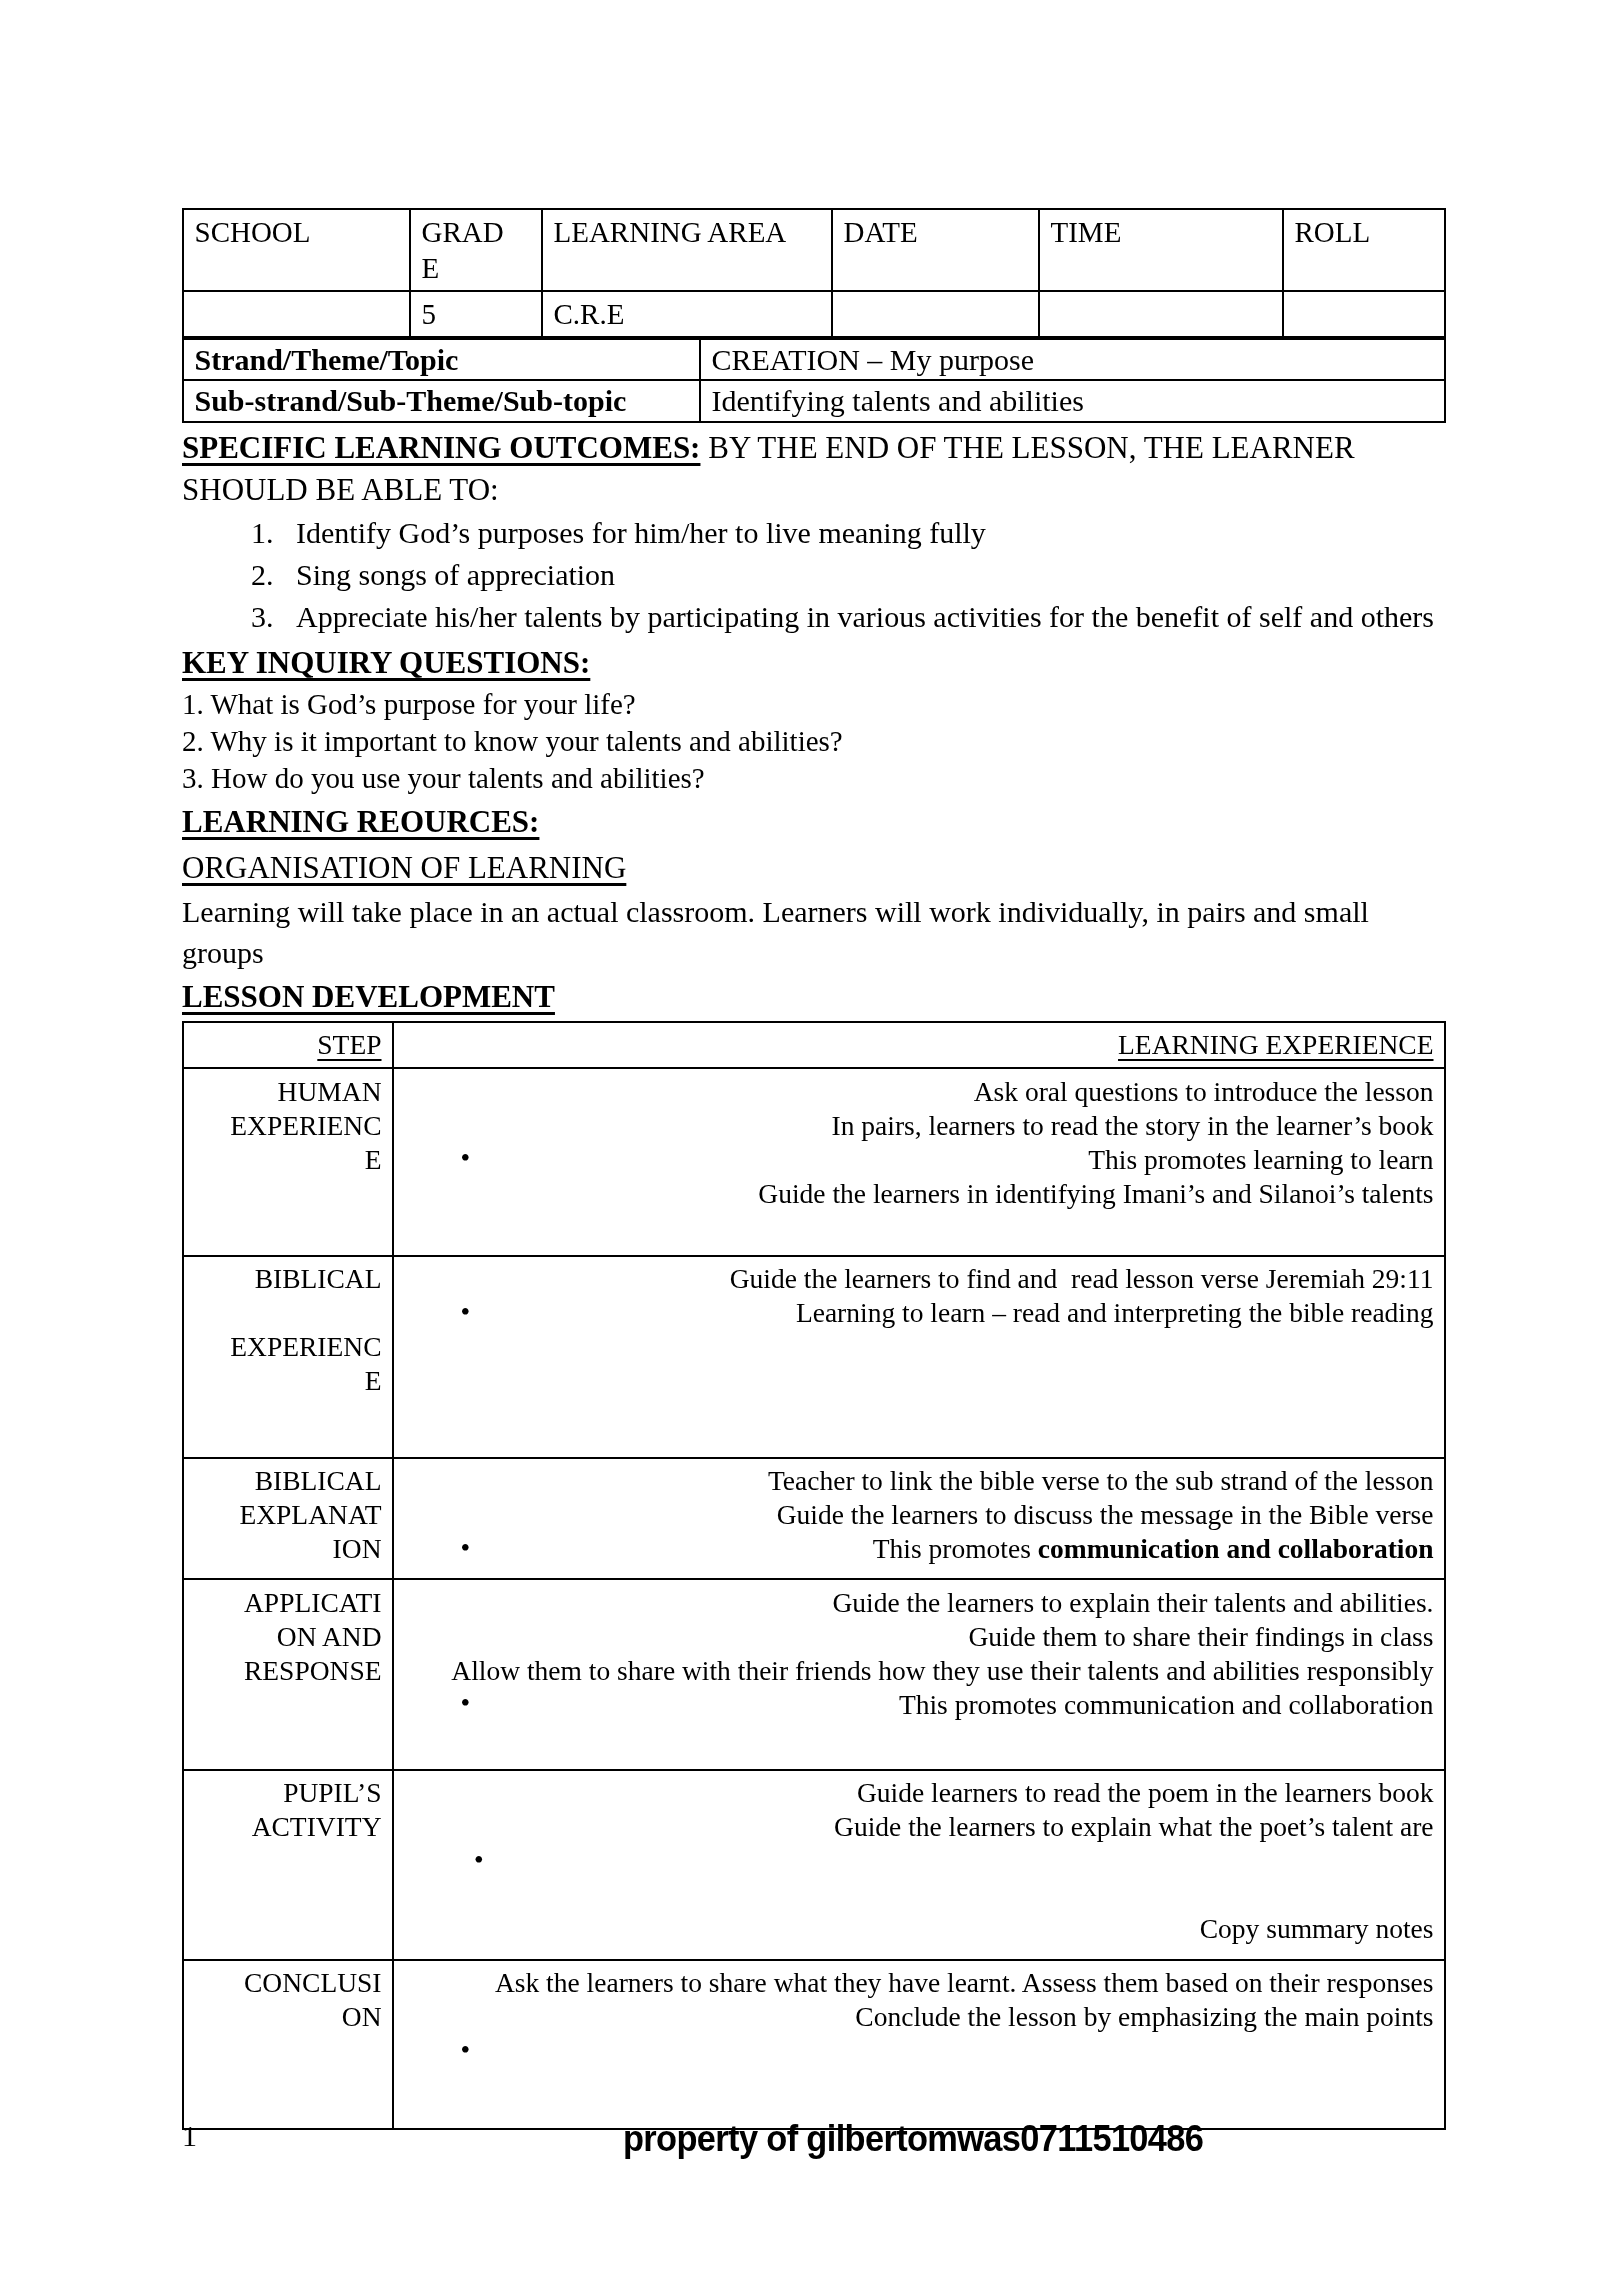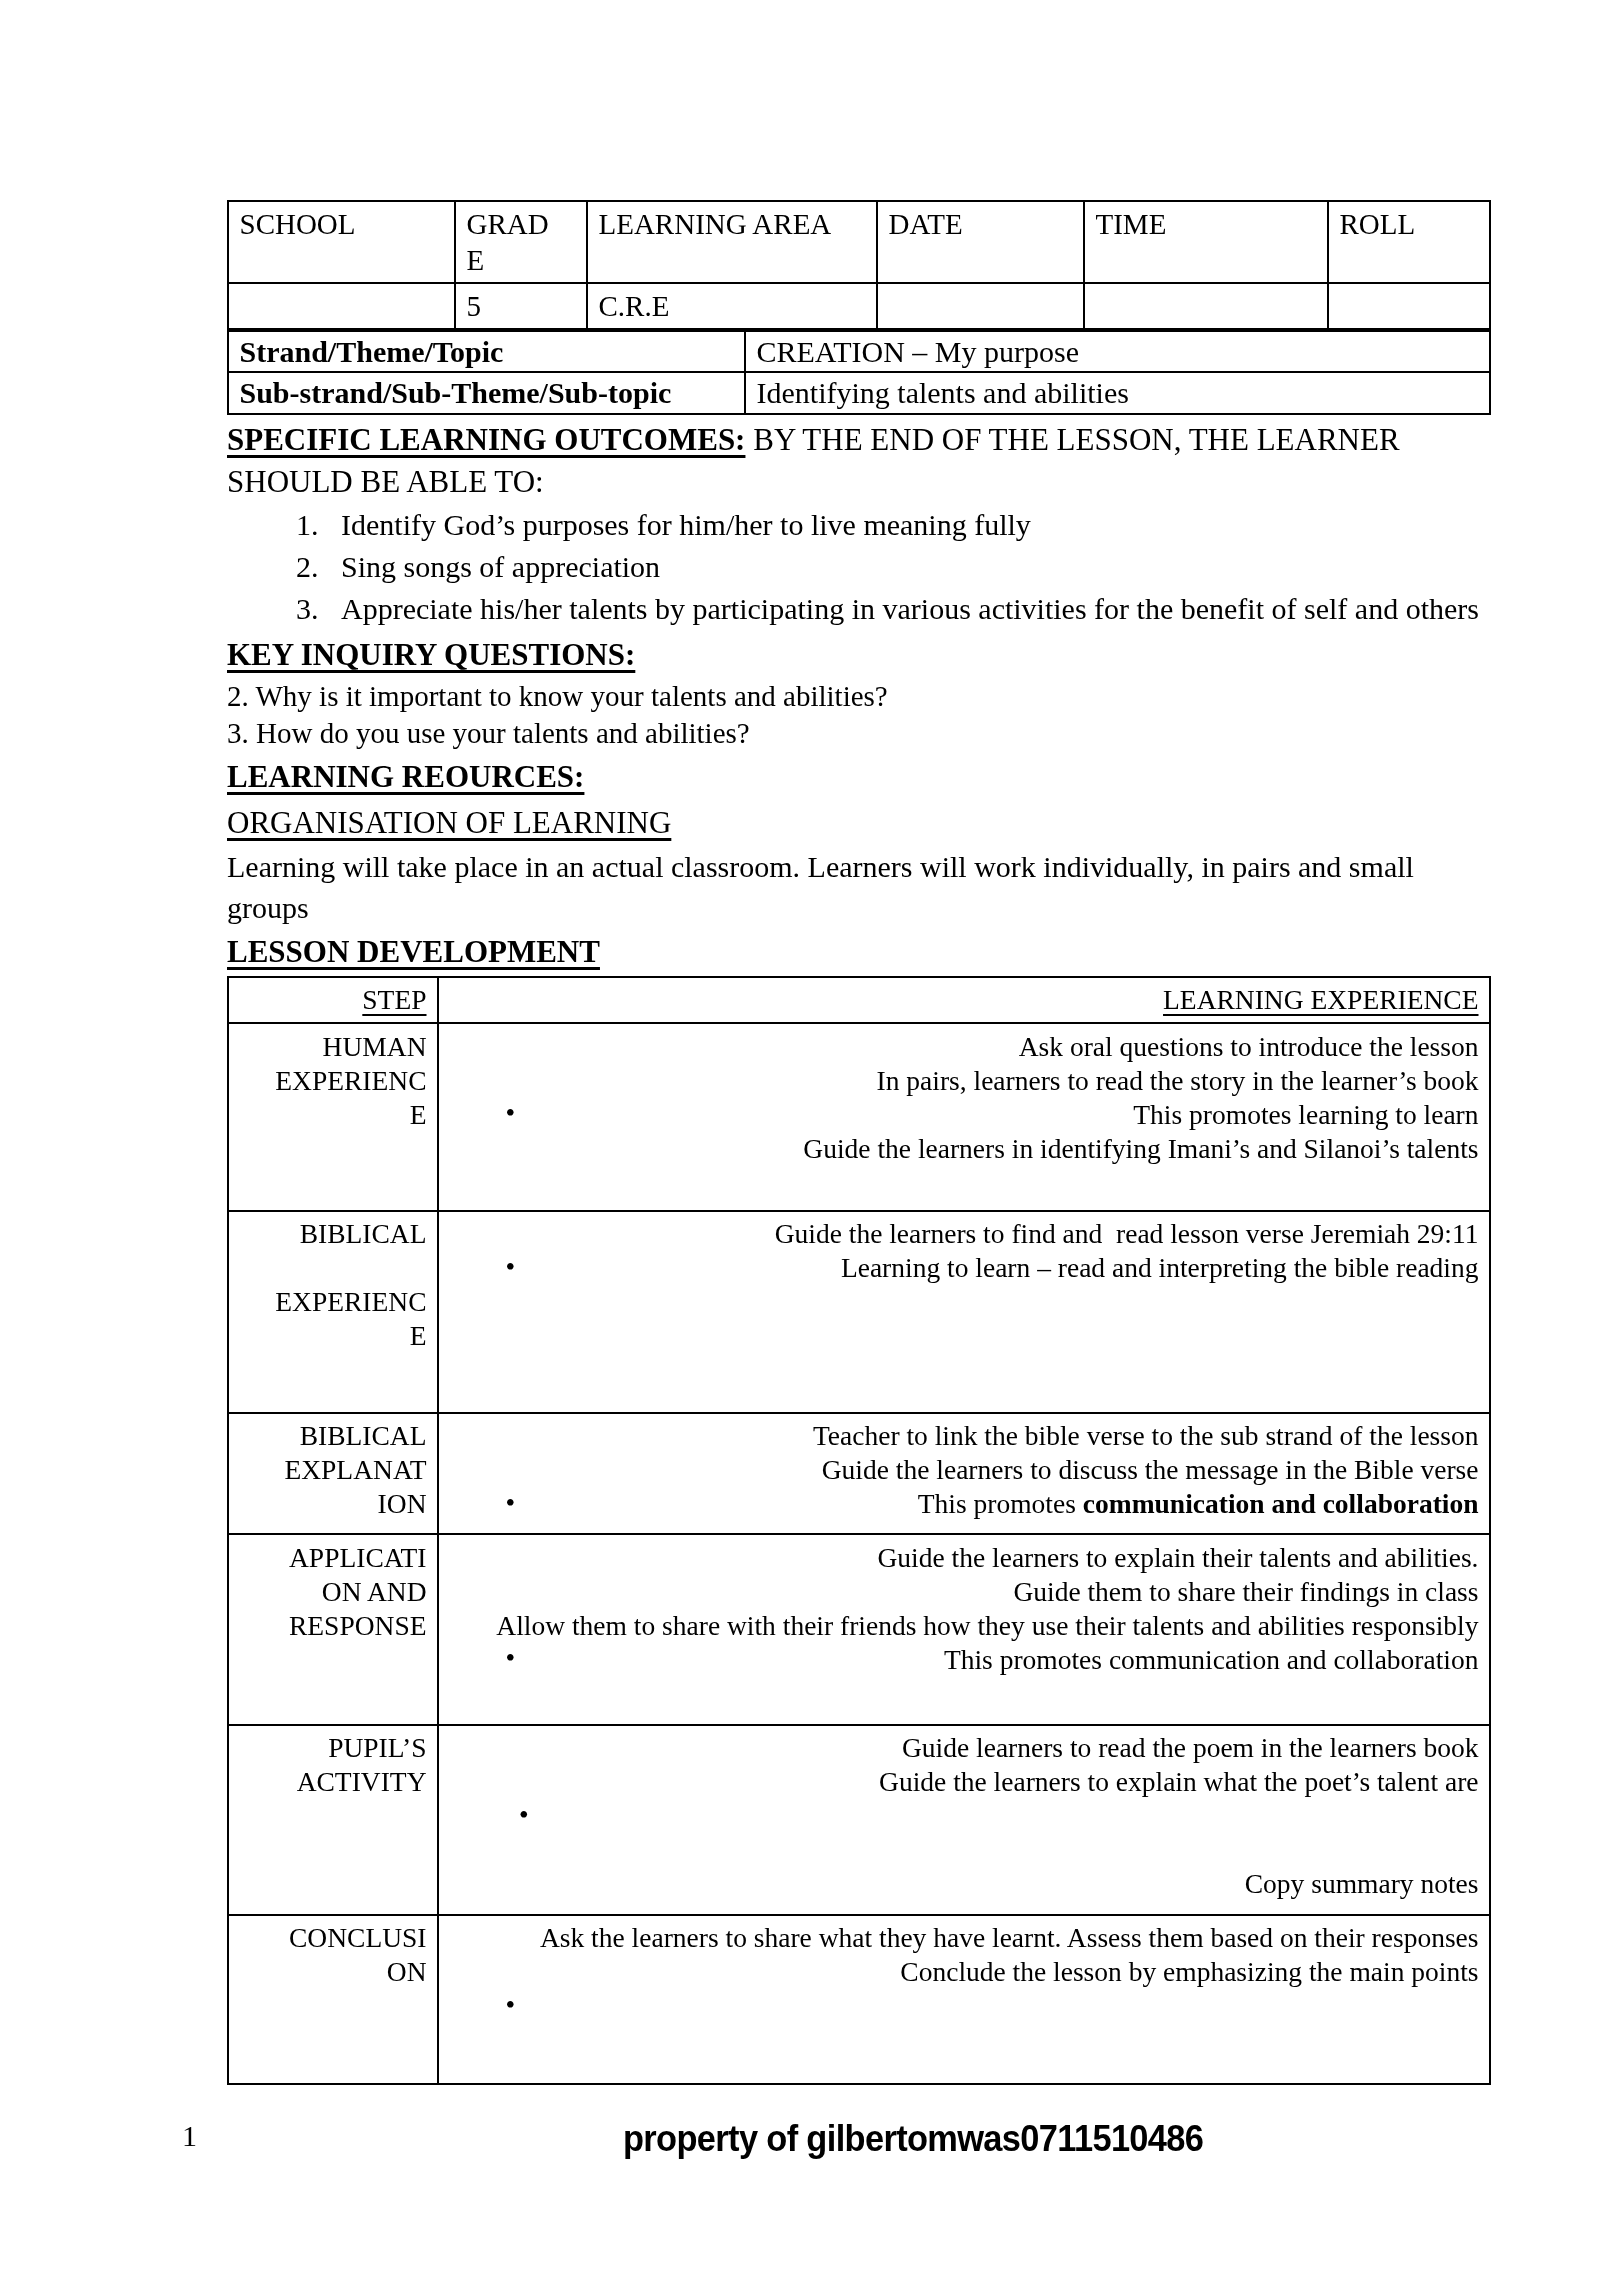--- a/index.html
+++ b/index.html
@@ -1,21 +1,21 @@
 <!DOCTYPE html>
 <html style="font-size:10.5px"><head>
 <meta charset="utf-8">
 <style>
   html,body{margin:0;padding:0;}
   body{
     width:1623px;height:2295px;background:#ffffff;color:#000;
     font-family:"Liberation Serif","DejaVu Serif",serif;
     position:relative;overflow:hidden;
   }
-  .sheet{position:absolute;left:182px;top:200px;width:1262px;margin-left:45px;}
+  .sheet{position:absolute;left:182px;top:208px;width:1262px;}
 
   
   table{border-collapse:collapse;table-layout:fixed;}
   .info-table{width:1262px;border:2.6px solid #000;border-bottom:none;}
   .info-table td{border:2px solid #000;vertical-align:top;padding:3.9px 10.5px;
     font-size:29px;line-height:36px;white-space:pre-line;overflow:hidden;}
   .info-table tr.hdr td{height:71px;}
   .info-table tr.val td{height:34px;}
 
   
@@ -117,20 +117,21 @@
 
   <div class="h"><span class="u">SPECIFIC LEARNING OUTCOMES:</span><span class="rest"> BY THE END OF THE LESSON, THE LEARNER SHOULD BE ABLE TO:</span></div>
   <div class="olist" id="outcomes-list">
       <div class="oli"><span class="num">1.</span><span>Identify God’s purposes for him/her to live meaning fully</span></div>
       <div class="oli"><span class="num">2.</span><span>Sing songs of appreciation</span></div>
       <div class="oli"><span class="num">3.</span><span>Appreciate his/her talents by participating in various activities for the benefit of self and others</span></div>
     </div>
 
   <div class="h"><span class="u">KEY INQUIRY QUESTIONS:</span></div>
   <div class="qlist" id="inquiry-list">
+      <div class="qli">1. What is God’s purpose for your life?</div>
       <div class="qli">2. Why is it important to know your talents and abilities?</div>
       <div class="qli">3. How do you use your talents and abilities?</div>
     </div>
 
   <div class="h"><span class="u">LEARNING REOURCES:</span></div>
 
   <div class="h plain"><span class="u">ORGANISATION OF LEARNING</span></div>
   <p class="para">Learning will take place in an actual classroom. Learners will work individually, in pairs and small groups</p>
 
   <div class="h"><span class="u">LESSON DEVELOPMENT</span></div>

